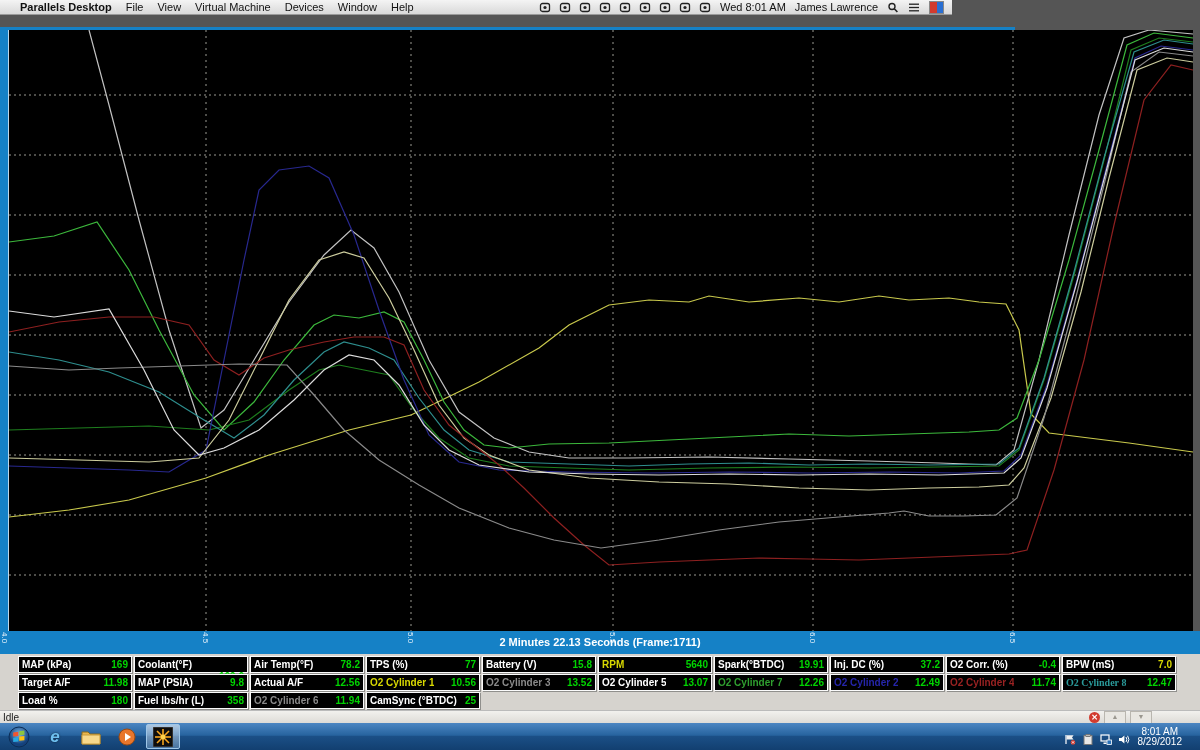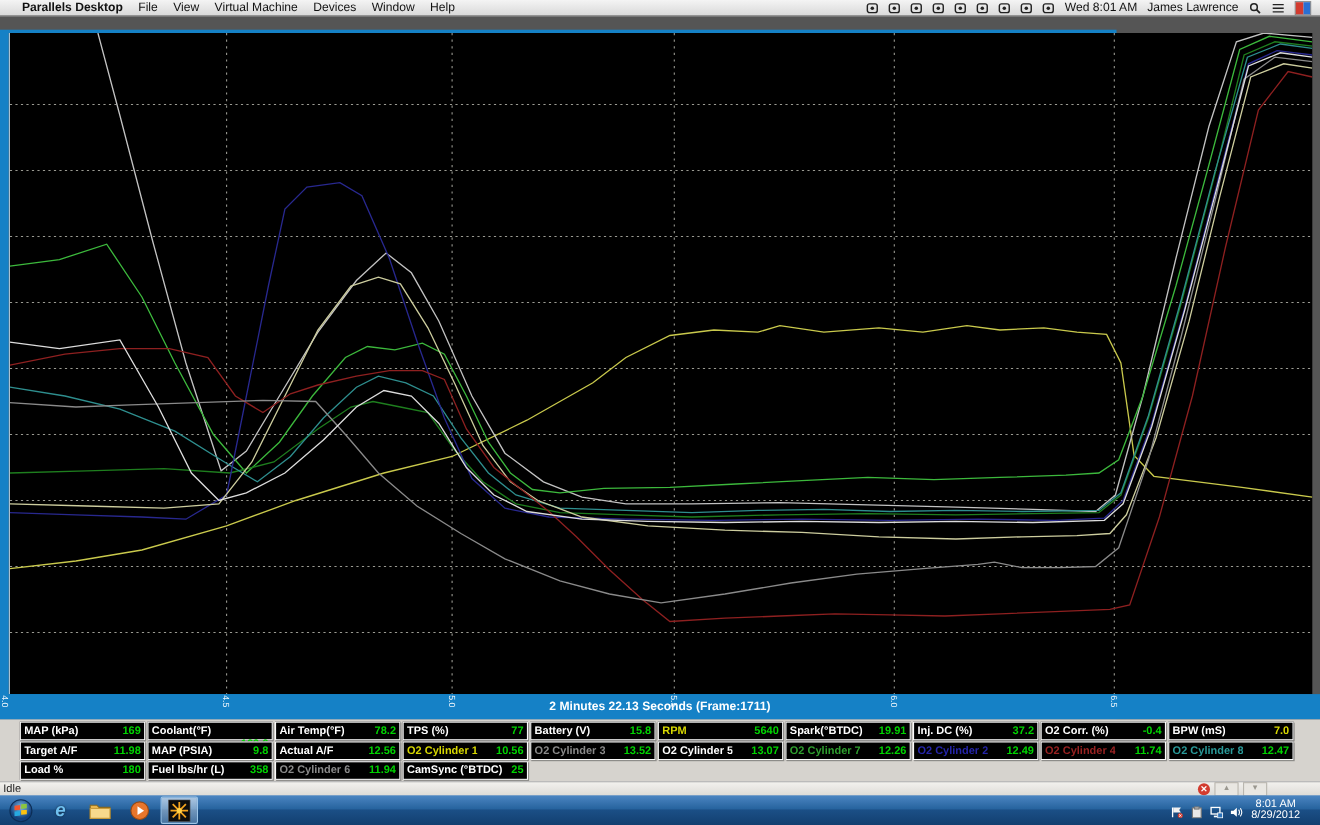--- a/index.html
+++ b/index.html
@@ -1,20 +1,20 @@
 <!DOCTYPE html>
 <html><head>
 <meta charset="utf-8">
 <style>
   html,body{margin:0;padding:0;background:#555;}
   #screen{position:relative;width:1200px;height:750px;overflow:hidden;
           font-family:"Liberation Sans",sans-serif;-webkit-font-smoothing:antialiased;}
 
   
-  #mac-menubar{position:absolute;left:0;top:0;width:1200px;height:14px;
+  #mac-menubar{position:absolute;left:0;top:0;width:952px;height:14px;
     background:linear-gradient(#f4f4f4,#d9d9d9);border-bottom:1px solid #9a9a9a;
     display:flex;align-items:center;font-size:11px;color:#111;}
   #mac-menubar .apple{font-size:11px;margin:0 10px 0 10px;}
   #mac-menubar .mname{margin-right:14px;white-space:nowrap;}
   #mac-menubar .appname{font-weight:bold;}
   #mac-right{margin-left:auto;display:flex;align-items:center;gap:9px;padding-right:8px;}
   #mac-right .mini{width:12px;height:11px;display:inline-block;}
   #mac-right .txt{font-size:11px;color:#111;white-space:nowrap;}
   .pd-badge{width:13px;height:11px;display:inline-flex;border:1px solid #888;}
   .pd-badge i{flex:1;}
@@ -257,21 +257,21 @@
         </div>
         <div class="cell">
           <span class="lab" style="color: rgb(37, 37, 170);">O2 Cylinder 2</span>
           <span class="val" style="color: rgb(0, 212, 0);">12.49</span>
         </div>
         <div class="cell">
           <span class="lab" style="color: rgb(153, 34, 34);">O2 Cylinder 4</span>
           <span class="val" style="color: rgb(0, 212, 0);">11.74</span>
         </div>
         <div class="cell">
-          <span class="lab" style="color: rgb(42, 154, 154);">O2 Cylinder 8</span>
+          <span class="lab" style="color: rgb(42, 154, 154); font-family: Liberation Serif, serif;">O2 Cylinder 8</span>
           <span class="val" style="color: rgb(0, 212, 0);">12.47</span>
         </div>
       </div>
       <div class="prow" style="top: 38px;">
         <div class="cell">
           <span class="lab" style="color: rgb(255, 255, 255);">Load %</span>
           <span class="val" style="color: rgb(0, 212, 0);">180</span>
         </div>
         <div class="cell">
           <span class="lab" style="color: rgb(255, 255, 255);">Fuel lbs/hr (L)</span>

